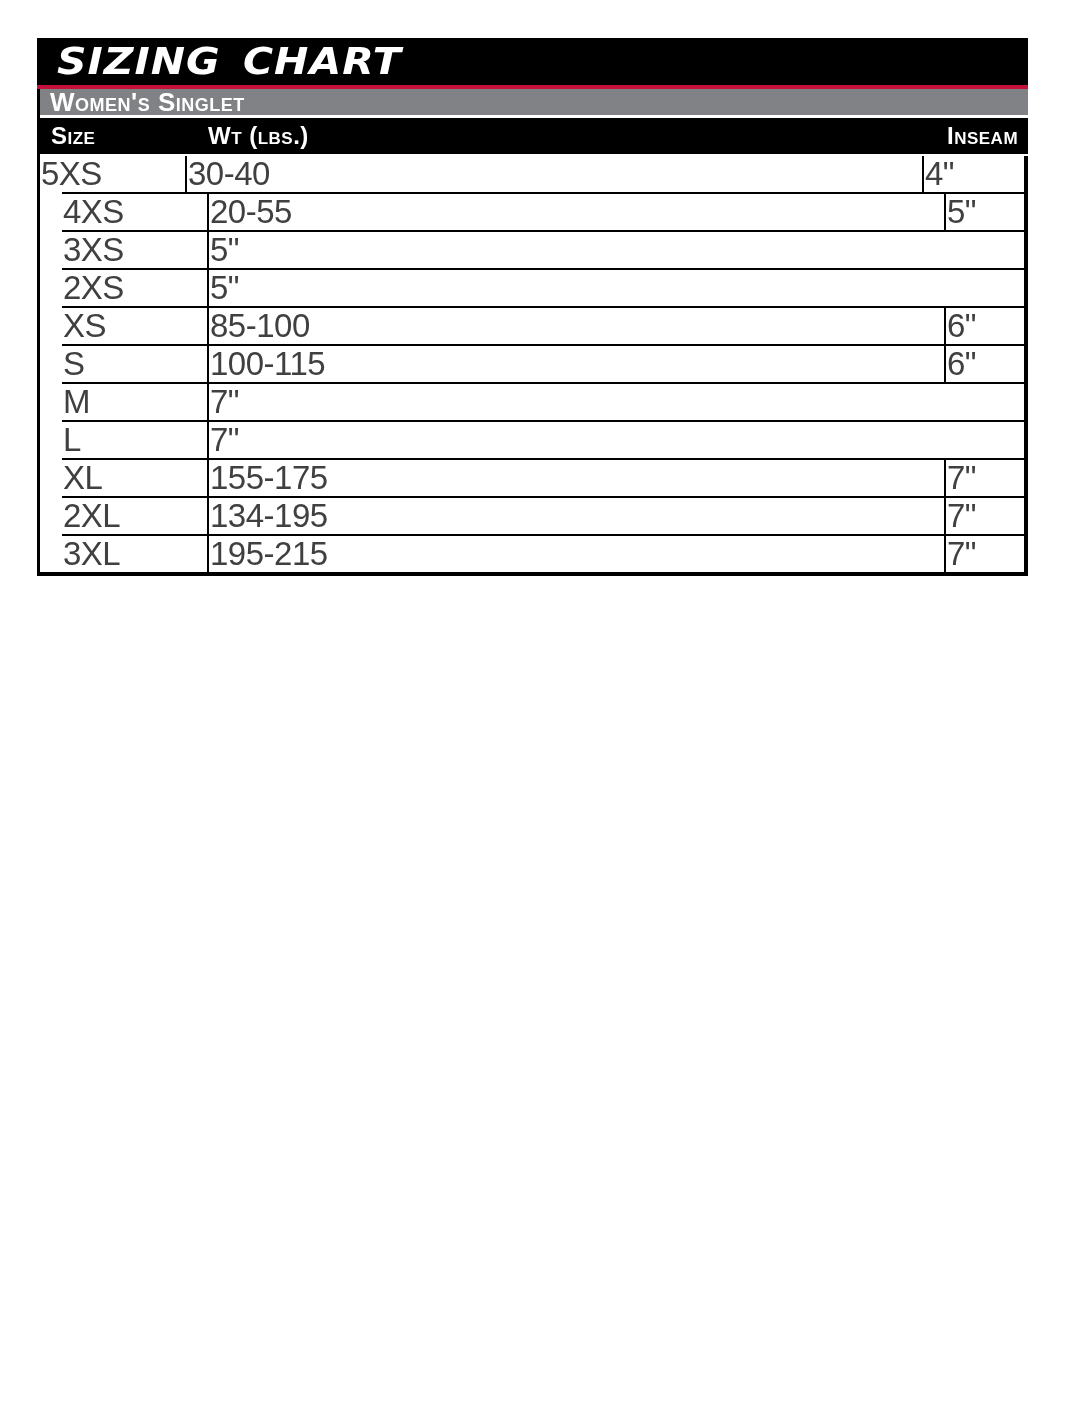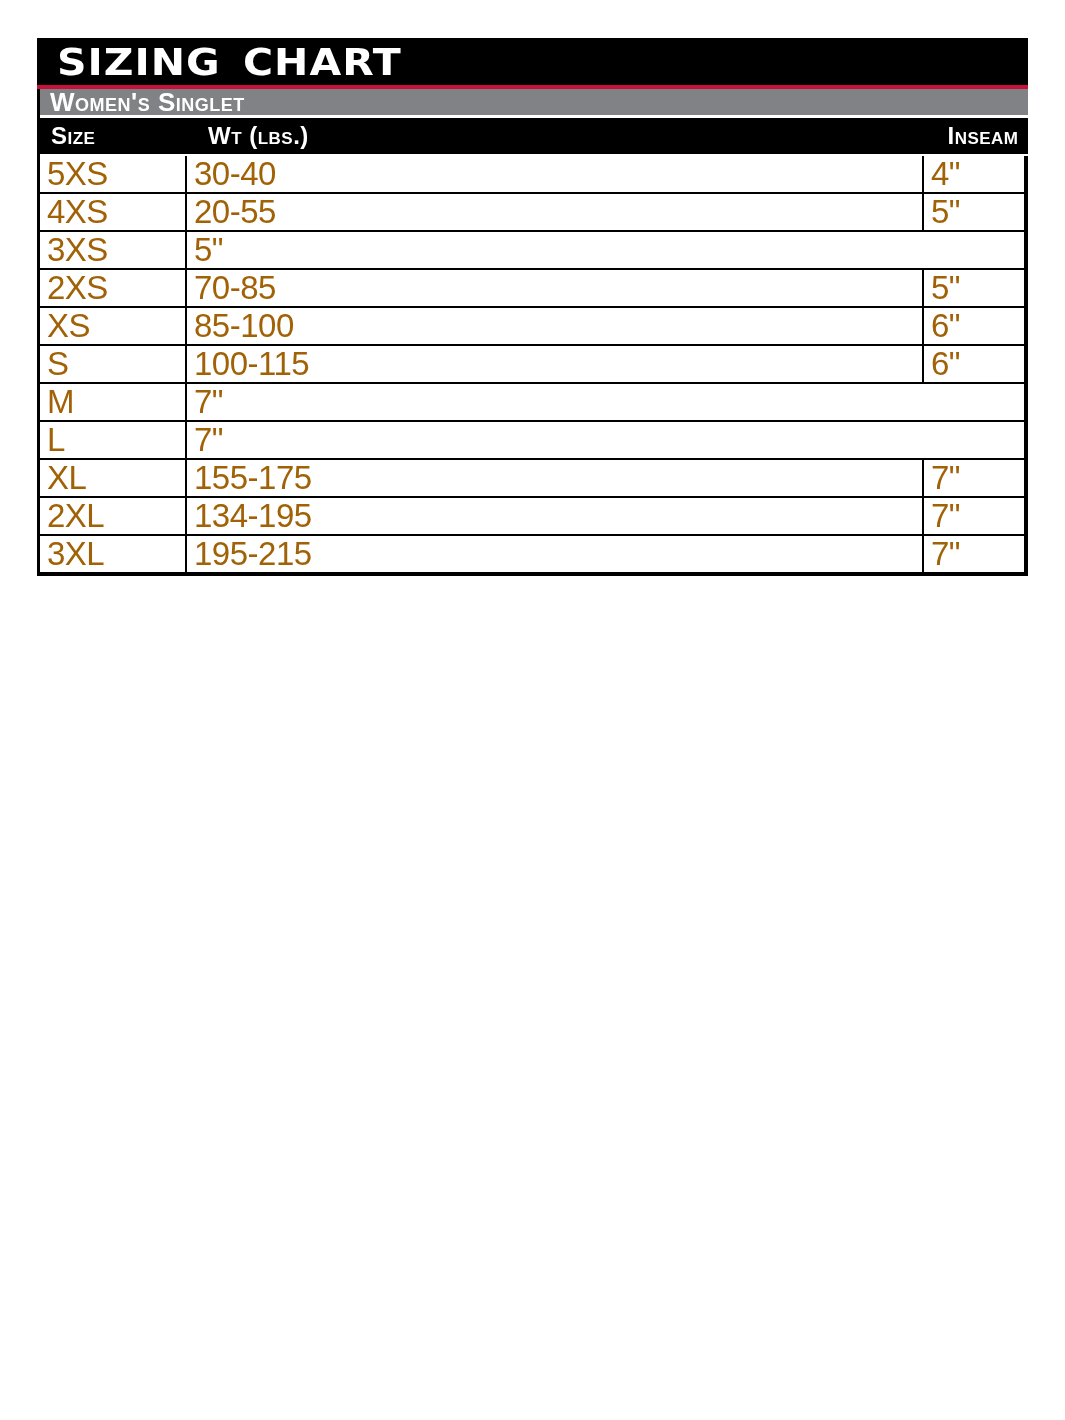--- a/index.html
+++ b/index.html
@@ -14,21 +14,21 @@
     position: absolute;
     left: 37px; top: 38px;
     width: 991px;
     border-left: 3px solid var(--bar-black, #000);
     box-sizing: border-box;
   }
   .title-bar {
     background: var(--bar-black, #000);
     height: 47px;
     margin-left: -3px; padding-left: 20px;
-    display: flex; align-items: flex-start;
+    display: flex; align-items: flex-end; font-style: italic;
   }
   .title-text {
     color: var(--text-white, #fff);
     font-family: "DejaVu Sans", sans-serif;
     font-weight: bold;
     font-size: 41px;
     letter-spacing: 1px;
     word-spacing: 7px;
     transform: scaleY(0.92);
     transform-origin: left center;
@@ -60,39 +60,39 @@
   }
   .header-cell {
     color: var(--text-white, #fff);
     font-weight: bold;
     font-variant: small-caps;
     font-size: 24px;
     letter-spacing: 0.5px;
   }
   .header-cell.size   { padding-left: 14px; }
   .header-cell.wt     { padding-left: 9px; }
-  .header-cell.inseam { text-align: center; padding-right: 9px; }
+  .header-cell.inseam { text-align: left; padding-right: 9px; }
   .tbody {
     margin-top: 2px;
     border-right: 4px solid var(--grid-black, #000);
     border-bottom: 4px solid var(--grid-black, #000);
   }
   .trow {
     display: grid;
     grid-template-columns: 145px 737px 1fr;
     height: 36px;
     background: #ffffff;
   }
-  .trow + .trow { border-top: 2.5px solid var(--grid-black, #000); }
+  .trow + .trow { border-top: 2.5px solid var(--grid-black, #000); margin-left: 22px; }
   .tcell {
     font-size: 33px;
     letter-spacing: -0.5px;
     line-height: 35px;
-    color: #a16207;
-    padding-left: 7px;
+    color: #404040;
+    padding-left: 1px;
     white-space: nowrap;
     overflow: hidden;
   }
   .tcell.wt, .tcell.inseam { border-left: 2.5px solid var(--grid-black, #000); }
 </style>
 </head>
 <body>
 
 <div class="chart">
 
@@ -124,21 +124,20 @@
       <span class="tcell size">4XS</span>
       <span class="tcell wt">20-55</span>
       <span class="tcell inseam">5"</span>
     </div>
     <div class="trow">
       <span class="tcell size">3XS</span>
       <span class="tcell inseam">5"</span>
     </div>
     <div class="trow">
       <span class="tcell size">2XS</span>
-      <span class="tcell wt">70-85</span>
       <span class="tcell inseam">5"</span>
     </div>
     <div class="trow">
       <span class="tcell size">XS</span>
       <span class="tcell wt">85-100</span>
       <span class="tcell inseam">6"</span>
     </div>
     <div class="trow">
       <span class="tcell size">S</span>
       <span class="tcell wt">100-115</span>

